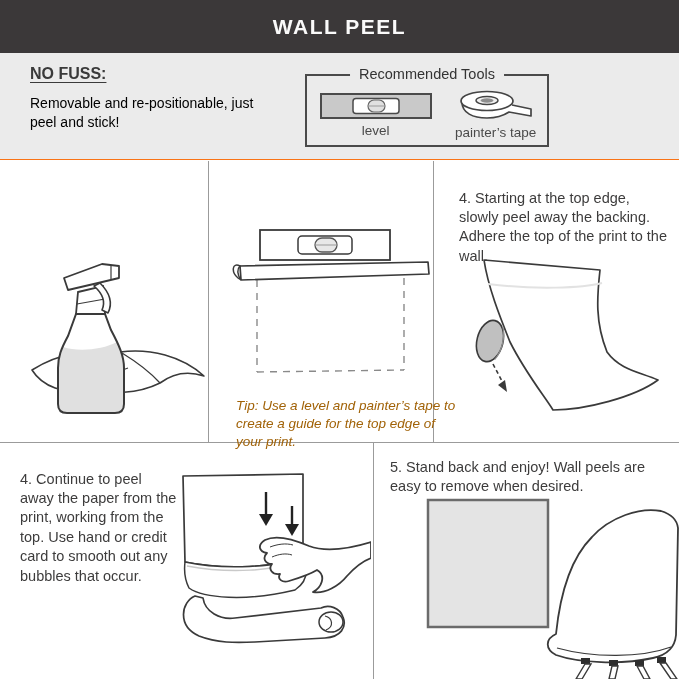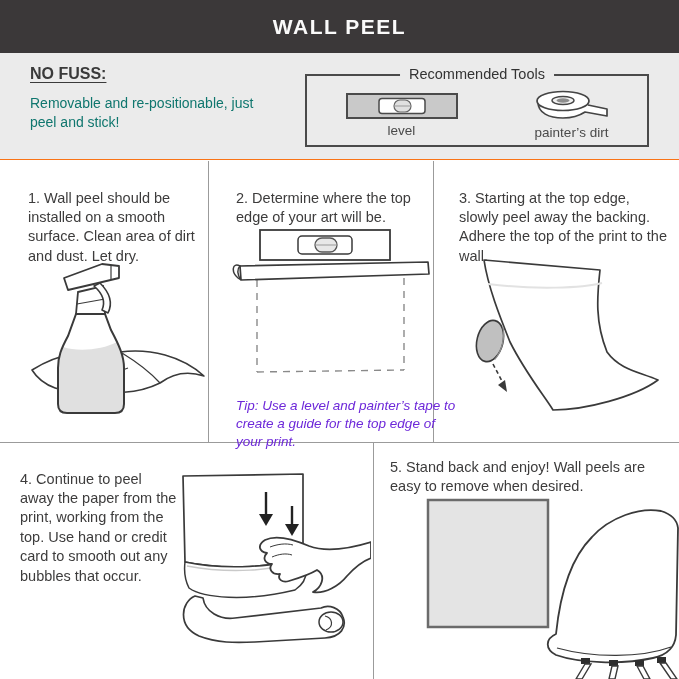--- a/index.html
+++ b/index.html
@@ -9,43 +9,43 @@
   }
   
   .hdr{position:absolute;top:0;left:0;width:679px;height:53px;background:#3b3839;
        display:flex;align-items:center;justify-content:center;}
   .hdr-title{color:#fafafa;font-size:21px;font-weight:600;letter-spacing:1.5px;margin:0;}
   
   .intro{position:absolute;top:53px;left:0;width:679px;height:107px;background:#ebebeb;
          border-bottom:1px solid #f97316;box-sizing:border-box;}
   .nofuss{position:absolute;left:30px;top:12px;}
   .nofuss-title{font-size:16px;font-weight:700;text-decoration:underline;text-underline-offset:3px;color:#3a3a3a;}
-  .nofuss-body{margin-top:11px;font-size:14px;line-height:1.38;max-width:232px;color:#0f766e;}
-  .tools-box{position:absolute;left:305px;top:21px;width:344px;height:73px;
+  .nofuss-body{margin-top:11px;font-size:14px;line-height:1.38;max-width:232px;color:#000000;}
+  .tools-box{position:absolute;left:305px;top:21px;width:244px;height:73px;
              border:2px solid #4a4a4a;box-sizing:border-box;}
   .tools-title{position:absolute;top:-10px;left:50%;transform:translateX(-50%);
                background:#ebebeb;padding:0 9px;font-size:14.5px;color:#333;white-space:nowrap;}
   .tools-items{display:flex;height:100%;align-items:center;justify-content:space-around;padding-top:8px;box-sizing:border-box;}
   .tool{display:flex;flex-direction:column;align-items:center;gap:3px;}
   .tool-label{font-size:13.5px;color:#4a4a4a;}
   
   .vline,.hline{position:absolute;background:#9b9b9b;}
   .v1{left:208px;top:161px;width:1px;height:281px;}
   .v2{left:433px;top:161px;width:1px;height:281px;}
   .h1{left:0;top:442px;width:679px;height:1px;}
   .v3{left:373px;top:443px;width:1px;height:236px;}
   
   .step-text{position:absolute;font-size:14.5px;line-height:1.34;color:#3d3c3c;}
   .s1{left:28px;top:174px;width:172px;}
   .s2{left:236px;top:174px;width:196px;}
   .s3{left:459px;top:174px;width:212px;}
   .s4{left:20px;top:455px;width:158px;}
   .s5{left:390px;top:443px;width:282px;}
   .tip{position:absolute;left:236px;top:383px;width:228px;
-       font-style:italic;font-size:13.5px;line-height:1.36;color:#6d28d9;}
+       font-style:italic;font-size:13.5px;line-height:1.36;color:#a16207;}
   
   .illus{position:absolute;}
   .i1{left:20px;top:252px;}
   .i2{left:232px;top:222px;}
   .i3{left:455px;top:252px;}
   .i4{left:175px;top:450px;}
   .i5{left:373px;top:495px;}
   svg{display:block;}
 </style>
 </head>
@@ -75,71 +75,69 @@
           </svg>
           <span class="tool-label">level</span>
         </div>
         <div class="tool">
           <svg width="78" height="32" viewBox="0 0 78 32">
             <path d="M5,12 C5,23 16,28 30,28 C38,28 46,26 52,22 L74,26 L74,19 L55,15" fill="#ffffff" stroke="#444" stroke-width="1.7" stroke-linejoin="round"></path>
             <ellipse cx="30" cy="11" rx="26" ry="9.5" fill="#ffffff" stroke="#444" stroke-width="1.7"></ellipse>
             <ellipse cx="30" cy="10.5" rx="11" ry="4" fill="#f0f0f0" stroke="#444" stroke-width="1.4"></ellipse>
             <ellipse cx="30" cy="10.5" rx="6.5" ry="2.2" fill="#8d8d8d"></ellipse>
           </svg>
-          <span class="tool-label">painter’s dirt</span>
+          <span class="tool-label">painter’s tape</span>
         </div>
       </div>
     </div>
   </div>
 
   <div class="vline v1"></div>
   <div class="vline v2"></div>
   <div class="hline h1"></div>
   <div class="vline v3"></div>
 
-  <p class="step-text s1">1. Wall peel should be installed on a smooth surface. Clean area of dirt and dust. Let dry.</p>
   <svg class="illus i1" width="200" height="180" viewBox="0 0 200 180">
 
     <path d="M12,118 C40,100 75,96 100,100 C130,96 162,104 184,124 C166,118 152,122 140,131 C118,142 90,143 68,136 C45,144 22,134 12,118 Z" fill="#ffffff" stroke="#3a3a3a" stroke-width="1.6" stroke-linejoin="round"></path>
     <path d="M102,101 C120,112 130,120 140,131" fill="none" stroke="#3a3a3a" stroke-width="1.3"></path>
     <path d="M68,136 C82,126 96,120 108,116" fill="none" stroke="#3a3a3a" stroke-width="1.1"></path>
 
     <path d="M56,62 L48,84 C41,97 38,105 38,116 L38,152 C38,158 41,161 47,161 L95,161 C101,161 104,158 104,152 L104,116 C104,104 99,93 91,78 L85,62 Z" fill="#ffffff" stroke="none"></path>
     <path d="M43,95 C40,103 38,109 38,116 L38,152 C38,158 41,161 47,161 L95,161 C101,161 104,158 104,152 L104,116 C104,107 101,99 97,90 C82,98 58,100 43,95 Z" fill="#e0e0e0"></path>
     <path d="M56,62 L48,84 C41,97 38,105 38,116 L38,152 C38,158 41,161 47,161 L95,161 C101,161 104,158 104,152 L104,116 C104,104 99,93 91,78 L85,62 Z" fill="none" stroke="#3a3a3a" stroke-width="2"></path>
 
     <path d="M58,40 L83,34 L85,62 L56,62 Z" fill="#ffffff" stroke="#3a3a3a" stroke-width="1.8"></path>
     <line x1="57" y1="52" x2="85" y2="47" stroke="#3a3a3a" stroke-width="1.2"></line>
 
     <path d="M44,26 L82,12 L99,14 L99,26 L78,31 L48,38 Z" fill="#ffffff" stroke="#3a3a3a" stroke-width="1.8" stroke-linejoin="round"></path>
     <line x1="91" y1="14" x2="91" y2="28" stroke="#3a3a3a" stroke-width="1.2"></line>
 
     <path d="M80,31 C90,41 93,51 88,61 L82,58 C86,49 82,41 74,34 Z" fill="#ffffff" stroke="#3a3a3a" stroke-width="1.6" stroke-linejoin="round"></path>
   </svg>
 
-  <p class="step-text s2">2. Determine where the top edge of your art will be.</p>
   <svg class="illus i2" width="215" height="158" viewBox="0 0 215 158">
 
     <g stroke="#8a8a8a" stroke-width="1.4" stroke-dasharray="7 6" fill="none">
       <line x1="25" y1="58" x2="25" y2="150"></line>
       <line x1="25" y1="150" x2="172" y2="148"></line>
       <line x1="172" y1="56" x2="172" y2="148"></line>
     </g>
 
     <path d="M8,44 L196,40 L197,52 L9,58 Z" fill="#ffffff" stroke="#3a3a3a" stroke-width="1.7" stroke-linejoin="round"></path>
     <path d="M8,44 C0,40 -1,50 6,56 L9,58 C5,53 5,47 8,44 Z" fill="#ffffff" stroke="#3a3a3a" stroke-width="1.5"></path>
 
     <rect x="28" y="8" width="130" height="30" fill="#ffffff" stroke="#3a3a3a" stroke-width="1.8"></rect>
     <rect x="66" y="14" width="54" height="18" rx="4" fill="#ffffff" stroke="#3a3a3a" stroke-width="1.5"></rect>
     <rect x="83" y="16" width="22" height="14" rx="7" fill="#e8e8e8" stroke="#555" stroke-width="1.3"></rect>
     <line x1="83" y1="23" x2="105" y2="23" stroke="#9a9a9a" stroke-width="1"></line>
   </svg>
   <p class="tip">Tip: Use a level and painter’s tape to create a guide for the top edge of your print.</p>
 
-  <p class="step-text s3">3. Starting at the top edge, slowly peel away the backing. Adhere the top of the print to the wall.</p>
+  <p class="step-text s3">4. Starting at the top edge, slowly peel away the backing. Adhere the top of the print to the wall.</p>
   <svg class="illus i3" width="224" height="186" viewBox="0 0 224 186">
 
     <path d="M29,8 L145,18 C142,45 140,70 152,100 C165,118 185,120 203,128 C180,145 130,158 98,158 C90,145 70,120 55,90 C45,65 33,35 29,8 Z" fill="#ffffff" stroke="#3a3a3a" stroke-width="1.7" stroke-linejoin="round"></path>
     <path d="M33,32 C80,38 128,36 147,31" fill="none" stroke="#e2e2e2" stroke-width="2"></path>
 
     <g transform="rotate(14 35 89)">
       <ellipse cx="35" cy="89" rx="13" ry="21" fill="#c0c0c0" stroke="#3a3a3a" stroke-width="1.6"></ellipse>
       <path d="M44,72 C49,82 49,96 44,106" fill="none" stroke="#8f8f8f" stroke-width="1.2"></path>
     </g>
 

